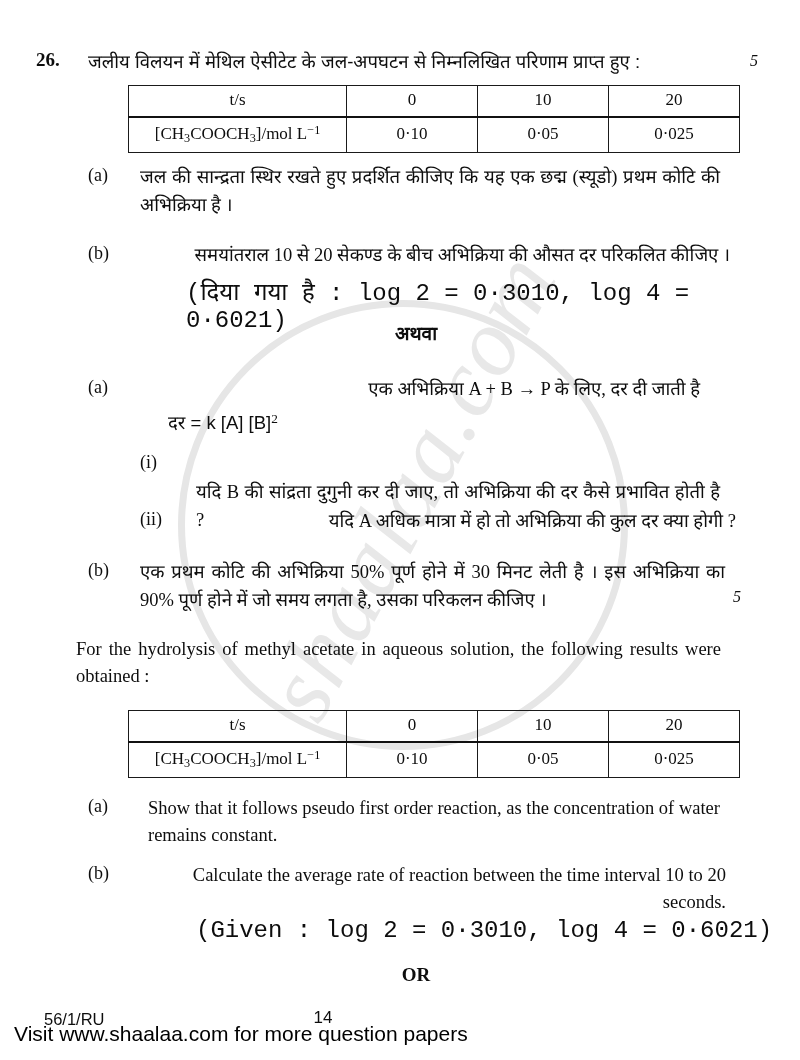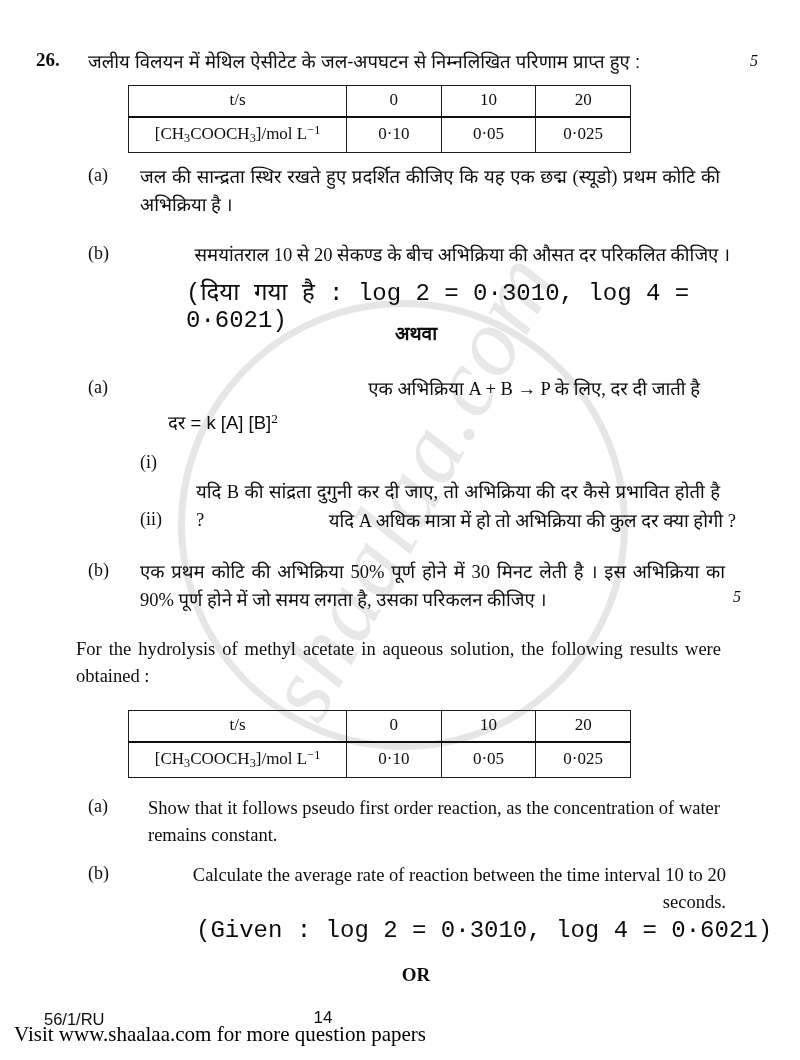--- a/index.html
+++ b/index.html
@@ -80,21 +80,21 @@
     font-style: italic;
     font-family: "Liberation Serif", "DejaVu Serif", serif;
   }
   .marks-1 { left: 750px; top: 52px; }
   .marks-2 { left: 733px; top: 588px; }
 
   
   table.datatable {
     position: absolute;
     border-collapse: collapse;
-    width: 503px;
+    width: 612px;
     table-layout: fixed;
     background: transparent;
   }
   table.datatable td {
     border: 1px solid #1a1a1a;
     text-align: center;
     font-size: 17px;
     padding: 4px 2px 6px 2px;
     font-family: "Liberation Serif", "DejaVu Serif", serif;
     background: transparent;
@@ -156,21 +156,21 @@
     top: 1008px;
     width: 646px;
     text-align: center;
     font-size: 17px;
     font-family: "Liberation Sans", "DejaVu Sans", sans-serif;
   }
   .site-banner {
     left: 14px;
     top: 1022px;
     font-size: 21px;
-    font-family: Liberation Serif, serif;
+    font-family: Liberation Sans, sans-serif;
     color: #000;
     z-index: 5;
   }
 </style>
 </head>
 <body>
 
 <div id="watermark-layer">
   <div class="wm-circle"></div>
   <div class="wm-text">shaalaa.com</div>

